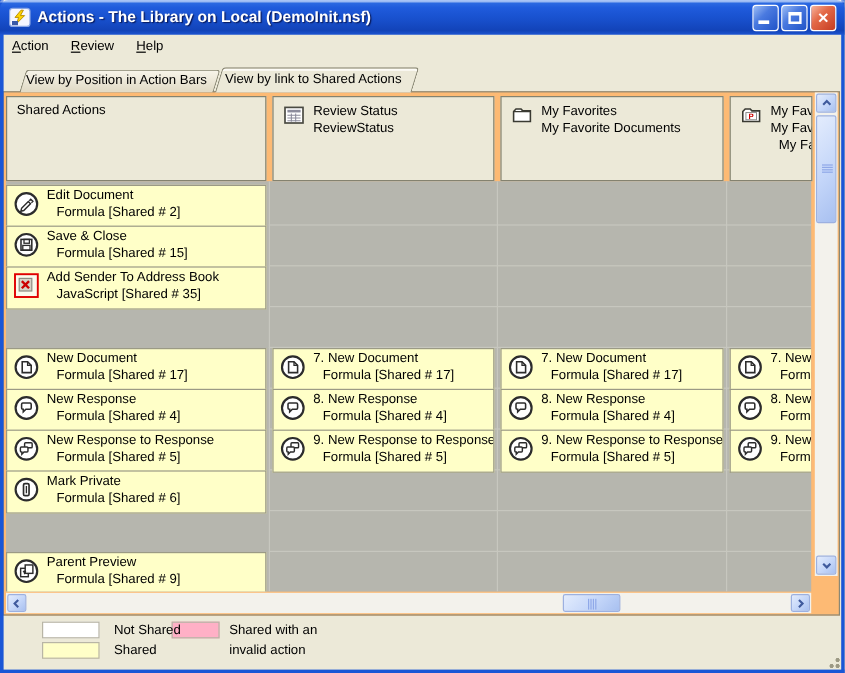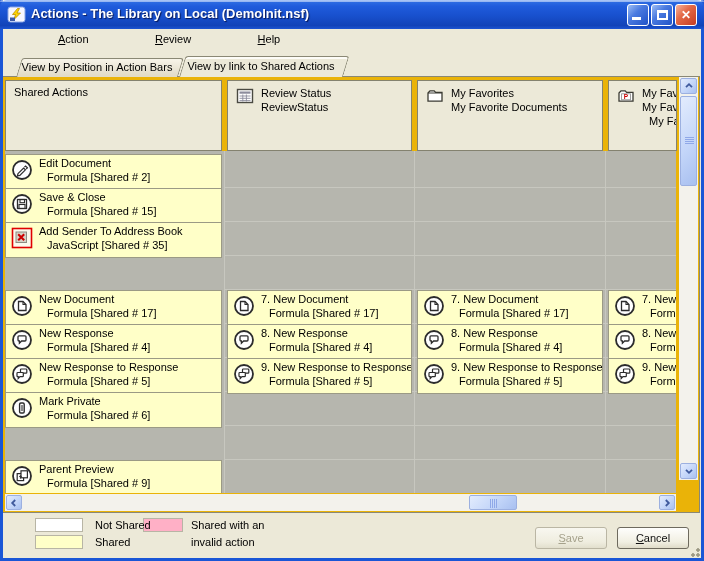--- a/index.html
+++ b/index.html
@@ -19,37 +19,37 @@
   .btn-min  { left:627px; background:linear-gradient(135deg,#9dbef5 0%, #4a7ae0 40%, #2053c8 100%); }
   .btn-max  { left:651px; background:linear-gradient(135deg,#9dbef5 0%, #4a7ae0 40%, #2053c8 100%); }
   .btn-close{ left:675px; background:linear-gradient(135deg,#f7b49c 0%, #e46a48 40%, #c53c22 100%); }
   .glyph-min { position:absolute; left:4px; bottom:5px; width:9px; height:3px; background:#fff; }
   .glyph-max { position:absolute; left:5px; top:5px; width:11px; height:10px; border:2px solid #fff; border-top-width:3px; }
   .glyph-close { font-weight:bold; }
 
   
   .menubar { position:absolute; left:3px; top:29px; width:698px; height:24px; background:#ece9d8; z-index:5; }
   .menu-item { display:inline-block; padding:4px 7px 0 7px; font-size:11px; color:#000; cursor:default; }
-  .menu-item span { display:block;margin-left:48px; }
+  .menu-item span { display:block; }
   .fl::first-letter { text-decoration:underline; }
 
   
   .tabstrip { position:absolute; left:0; top:56px; width:704px; height:21px; z-index:10;padding-left:36px; }
   .tab { position:absolute; cursor:default; }
   .tab::before { content:""; position:absolute; inset:0; transform:skewX(-17deg); transform-origin:bottom left;
     border:1px solid #8a8875; border-bottom:none; border-radius:3px 3px 0 0; }
   .tab-inactive { left:16px; top:2px; width:162px; height:19px; }
   .tab-inactive::before { background:linear-gradient(180deg,#f7f4e9 0%, #e2dcc8 90%); }
   .tab-active { left:179px; top:0; width:164px; height:21px; }
   .tab-active::before { background:#ece9d8; box-shadow:inset 0 2px 0 #fdfcf7; }
   .tab-label { position:absolute; left:0; right:0; top:3px; text-align:center; font-size:11px; white-space:nowrap; }
   .tab-active .tab-label { top:4px; }
 
   
-  .panel { position:absolute; left:2px; top:76px; width:698px; height:437px; border:1px solid #8a8875; background:#eab308; }
+  .panel { position:absolute; left:2px; top:76px; width:698px; height:437px; border:1px solid #8a8875; background:#fdba74; }
   .hcell { position:absolute; top:3px; height:71px; background:#ece9d8; border:1px solid #84826f; overflow:hidden; }
   .hc1 { left:2px;   width:217px; }
   .hc2 { left:224px; width:185px; }
   .hc3 { left:414px; width:186px; }
   .hc4 { left:605px; width:69px; }
   .hcell .h-title { position:absolute; left:8px; top:5px; font-size:11px; white-space:nowrap; }
   .h-icon { position:absolute; left:8px; top:6px; width:18px; height:18px; }
   .h-lines { position:absolute; left:33px; top:5px; font-size:11px; line-height:14px; }
   .h-lines span { display:block; white-space:nowrap; }
   .h-lines .indent { margin-left:7px; }
@@ -476,22 +476,16 @@
   <div class="legend">
     <span class="swatch sw-notshared"></span>
     <span class="swatch sw-shared"></span>
     <span class="swatch sw-invalid"></span>
     <span class="lg-label lb-notshared">Not Shared</span>
     <span class="lg-label lb-shared">Shared</span>
     <span class="lg-label lb-inv1">Shared with an</span>
     <span class="lg-label lb-inv2">invalid action</span>
   </div>
 
-  <div class="push-btn btn-save">
-      <span class="fl">Save</span>
-    </div>
-  <div class="push-btn btn-cancel">
-      <span class="fl">Cancel</span>
-    </div>
   <div class="resize-grip"></div>
 
   <div class="win-border"></div>
 </div>
 
 </body></html>

